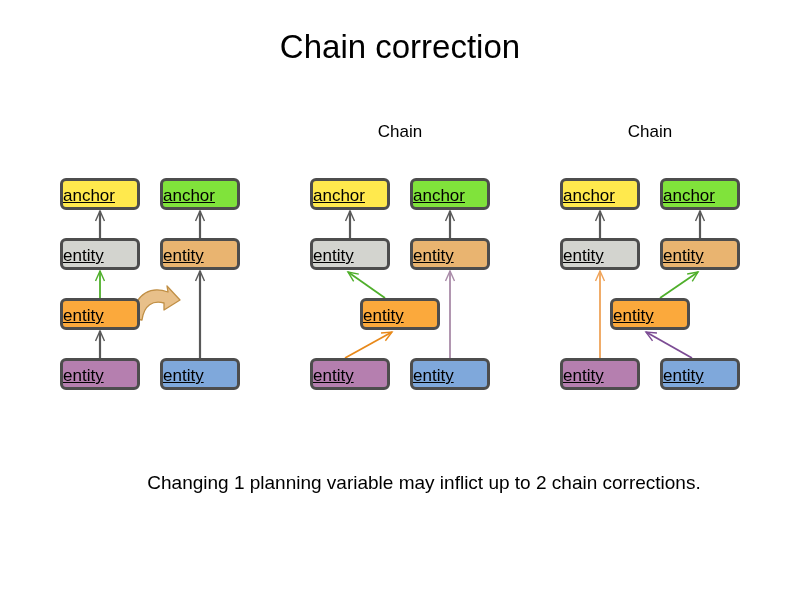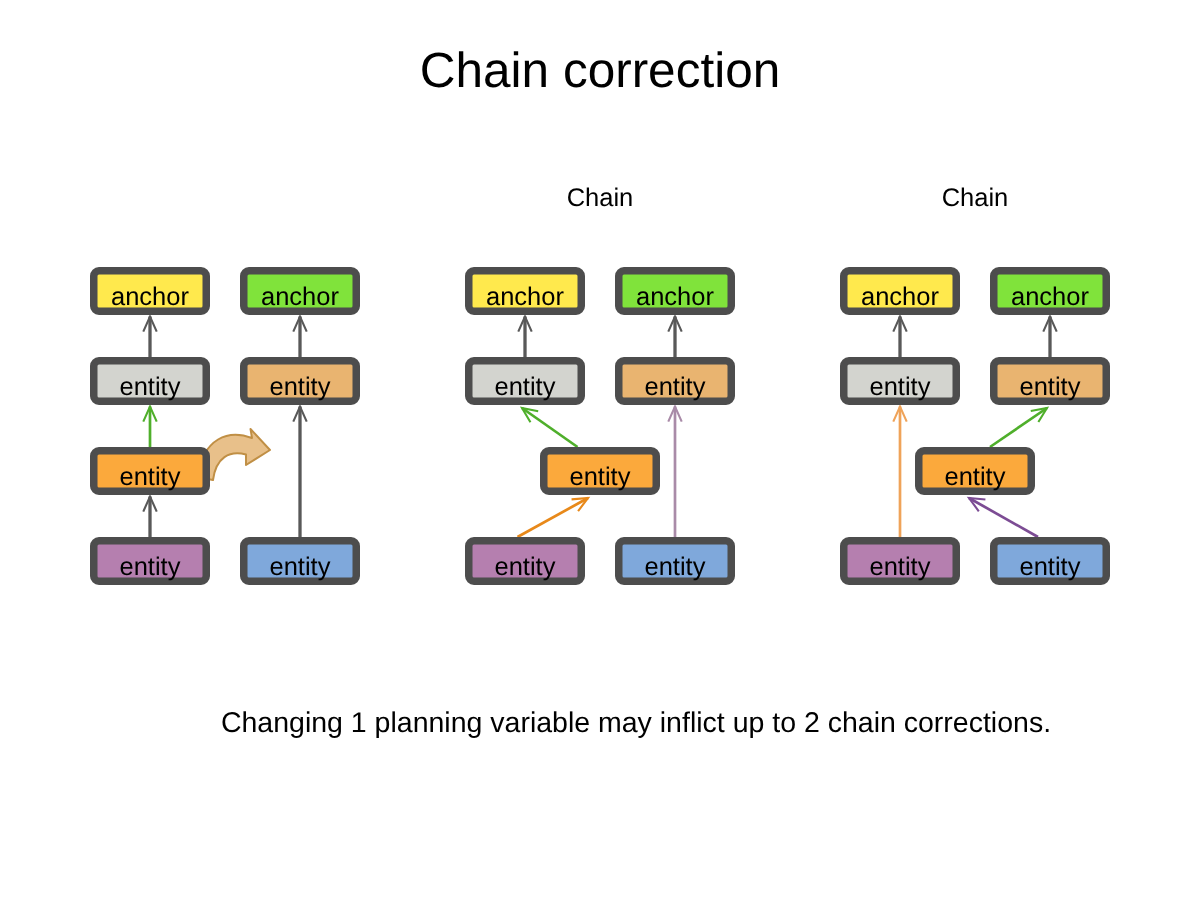--- a/index.html
+++ b/index.html
@@ -60,28 +60,29 @@
     line-height: 24px;
     color: #000;
     margin-left: 24px;
   }
 
   
   .node {
     position: absolute;
     box-sizing: border-box;
     height: 32px;
-    border: 5px solid #a3a3a3;
+    border: 3px solid #a3a3a3;
     border-radius: 6px;
     font-size: 17px;
     line-height: 30px;
-    text-align: center;
+    text-align: left;
     color: #000;
     white-space: nowrap;
     box-shadow: 0 0 0 0 rgba(0,0,0,0);
+    text-decoration: underline;
   }
 
   
   #arrows {
     position: absolute;
     left: 0; top: 0;
     width: 800px;
     height: 600px;
     pointer-events: none;
   }

